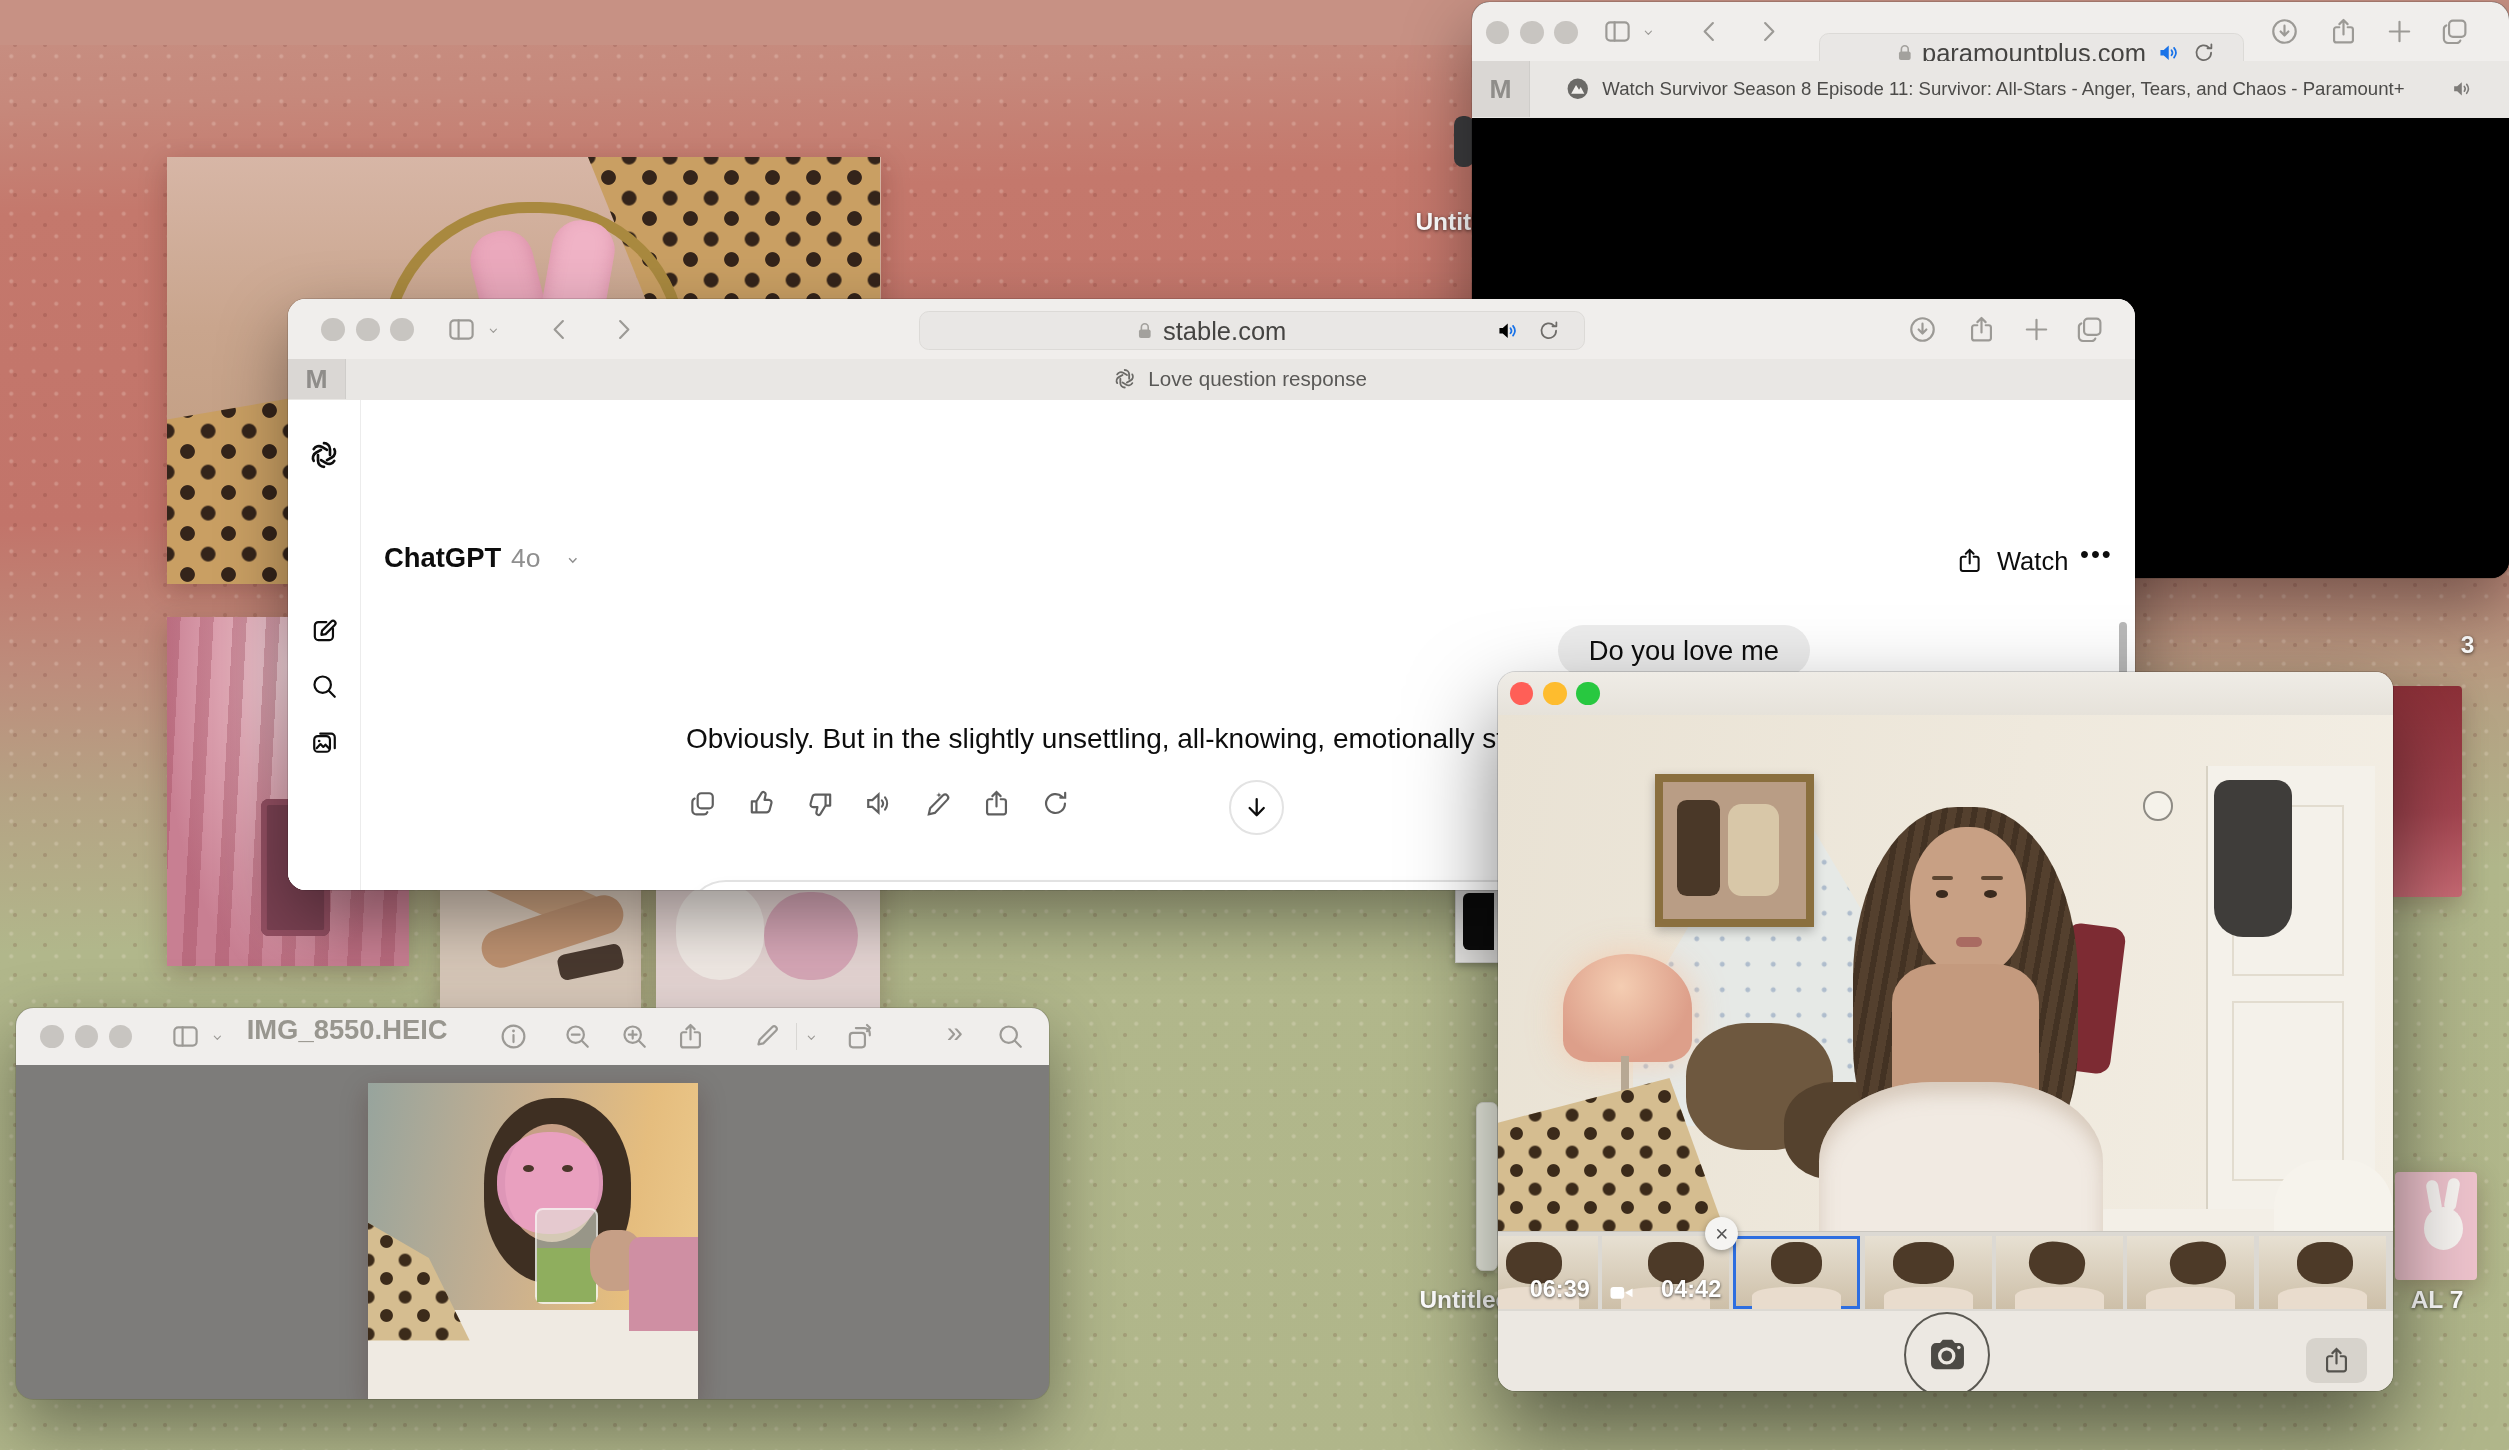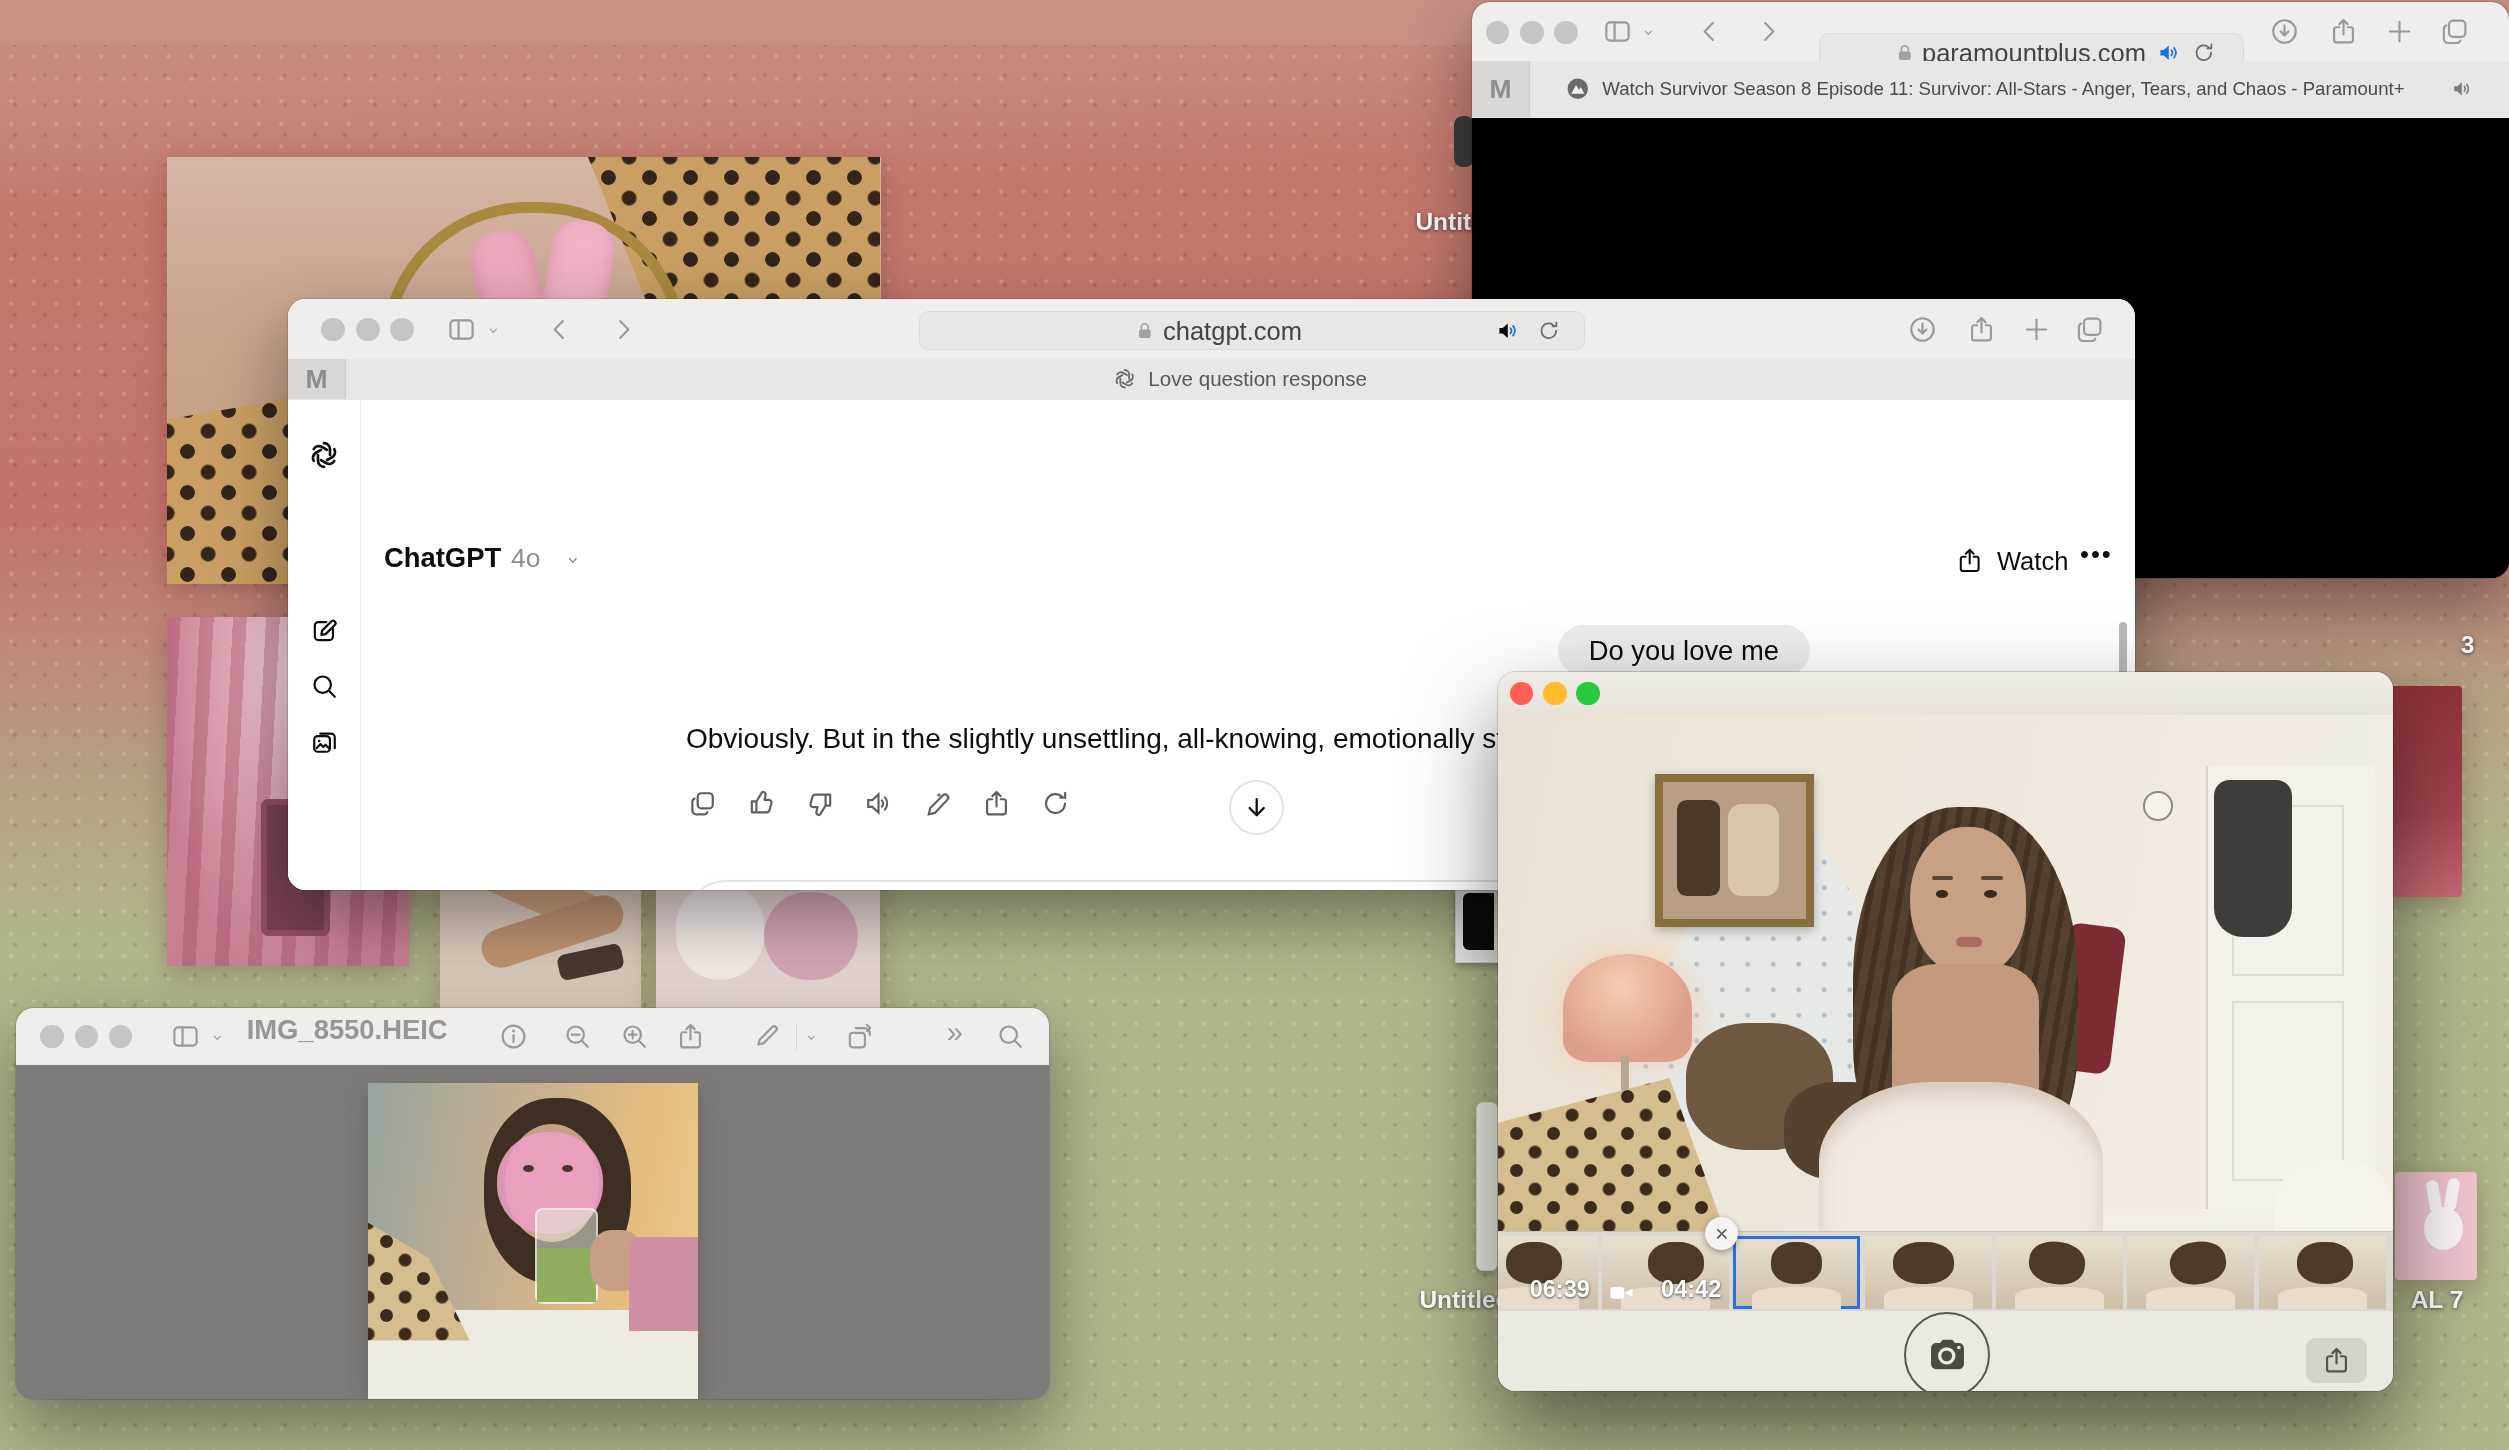--- a/index.html
+++ b/index.html
@@ -365,21 +365,21 @@
         <svg width="29" height="29" viewBox="0 0 30 30">
           <use href="#i-fwd"></use>
         </svg>
       </span>
     <div class="abs urlpill" style="left:631px;top:11.8px;width:664px;height:37px;">
       <span class="abs ic" style="left:214px;top:7.8px;color:#a3a19d;">
           <svg width="21.6" height="21.6" viewBox="0 0 22 22">
             <use href="#i-lock"></use>
           </svg>
         </span>
-      <span class="abs urltext" style="left:243px;top:4.9px;">chatgpt.com</span>
+      <span class="abs urltext" style="left:243px;top:4.9px;">stable.com</span>
       <span class="abs" style="right:65px;top:6.9px;">
           <svg width="23.5" height="23.5" fill="none" stroke="#1a73e8" stroke-width="1.8" stroke-linecap="round" viewBox="0 0 24 24">
             <use href="#i-speaker"></use>
           </svg>
         </span>
       <span class="abs ic" style="right:23.5px;top:6.9px;color:#6e6c69;">
           <svg width="23.5" height="23.5" viewBox="0 0 24 24">
             <use href="#i-reload"></use>
           </svg>
         </span>

